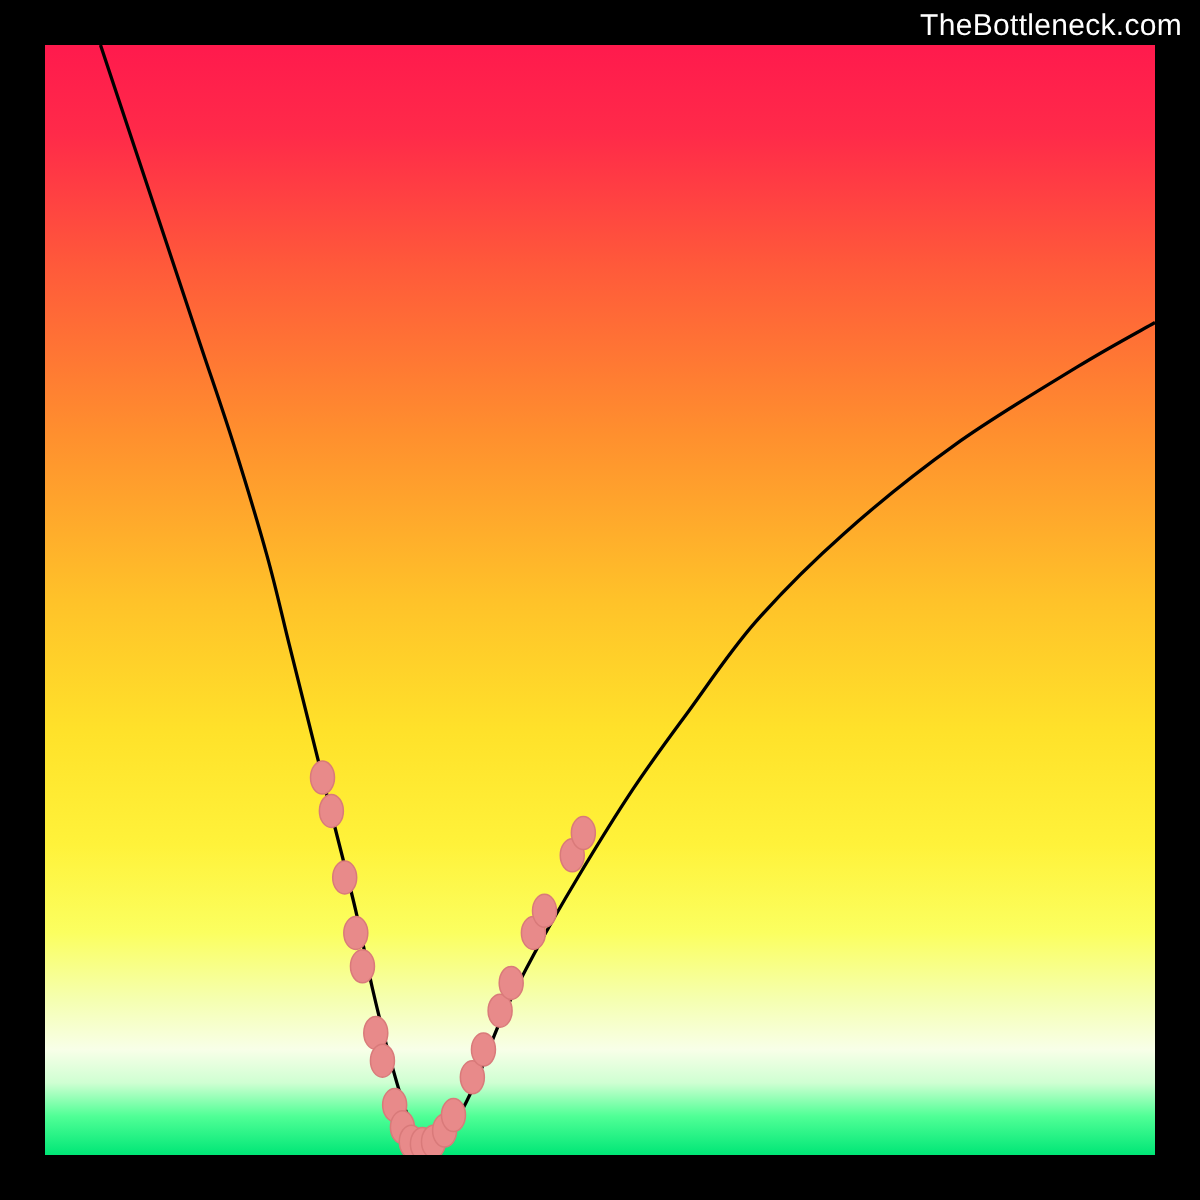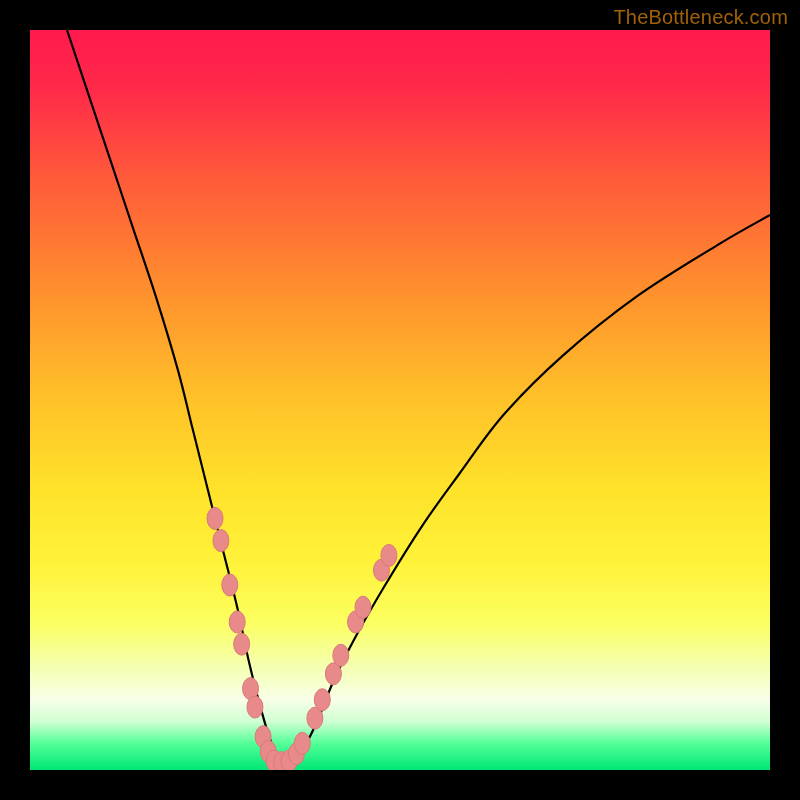--- a/index.html
+++ b/index.html
@@ -38,21 +38,21 @@
     position: absolute;
     left: 0;
     top: 0;
     width: 100%;
     height: 100%;
   }
   .watermark {
     position: absolute;
     top: 6px;
     right: 12px;
-    color: #a16207;
+    color: #ffffff;
     font-size: 20px;
     font-weight: 500;
     letter-spacing: 0.2px;
   }
 </style>
 </head>
 <body>
 
 <div class="frame">
 

